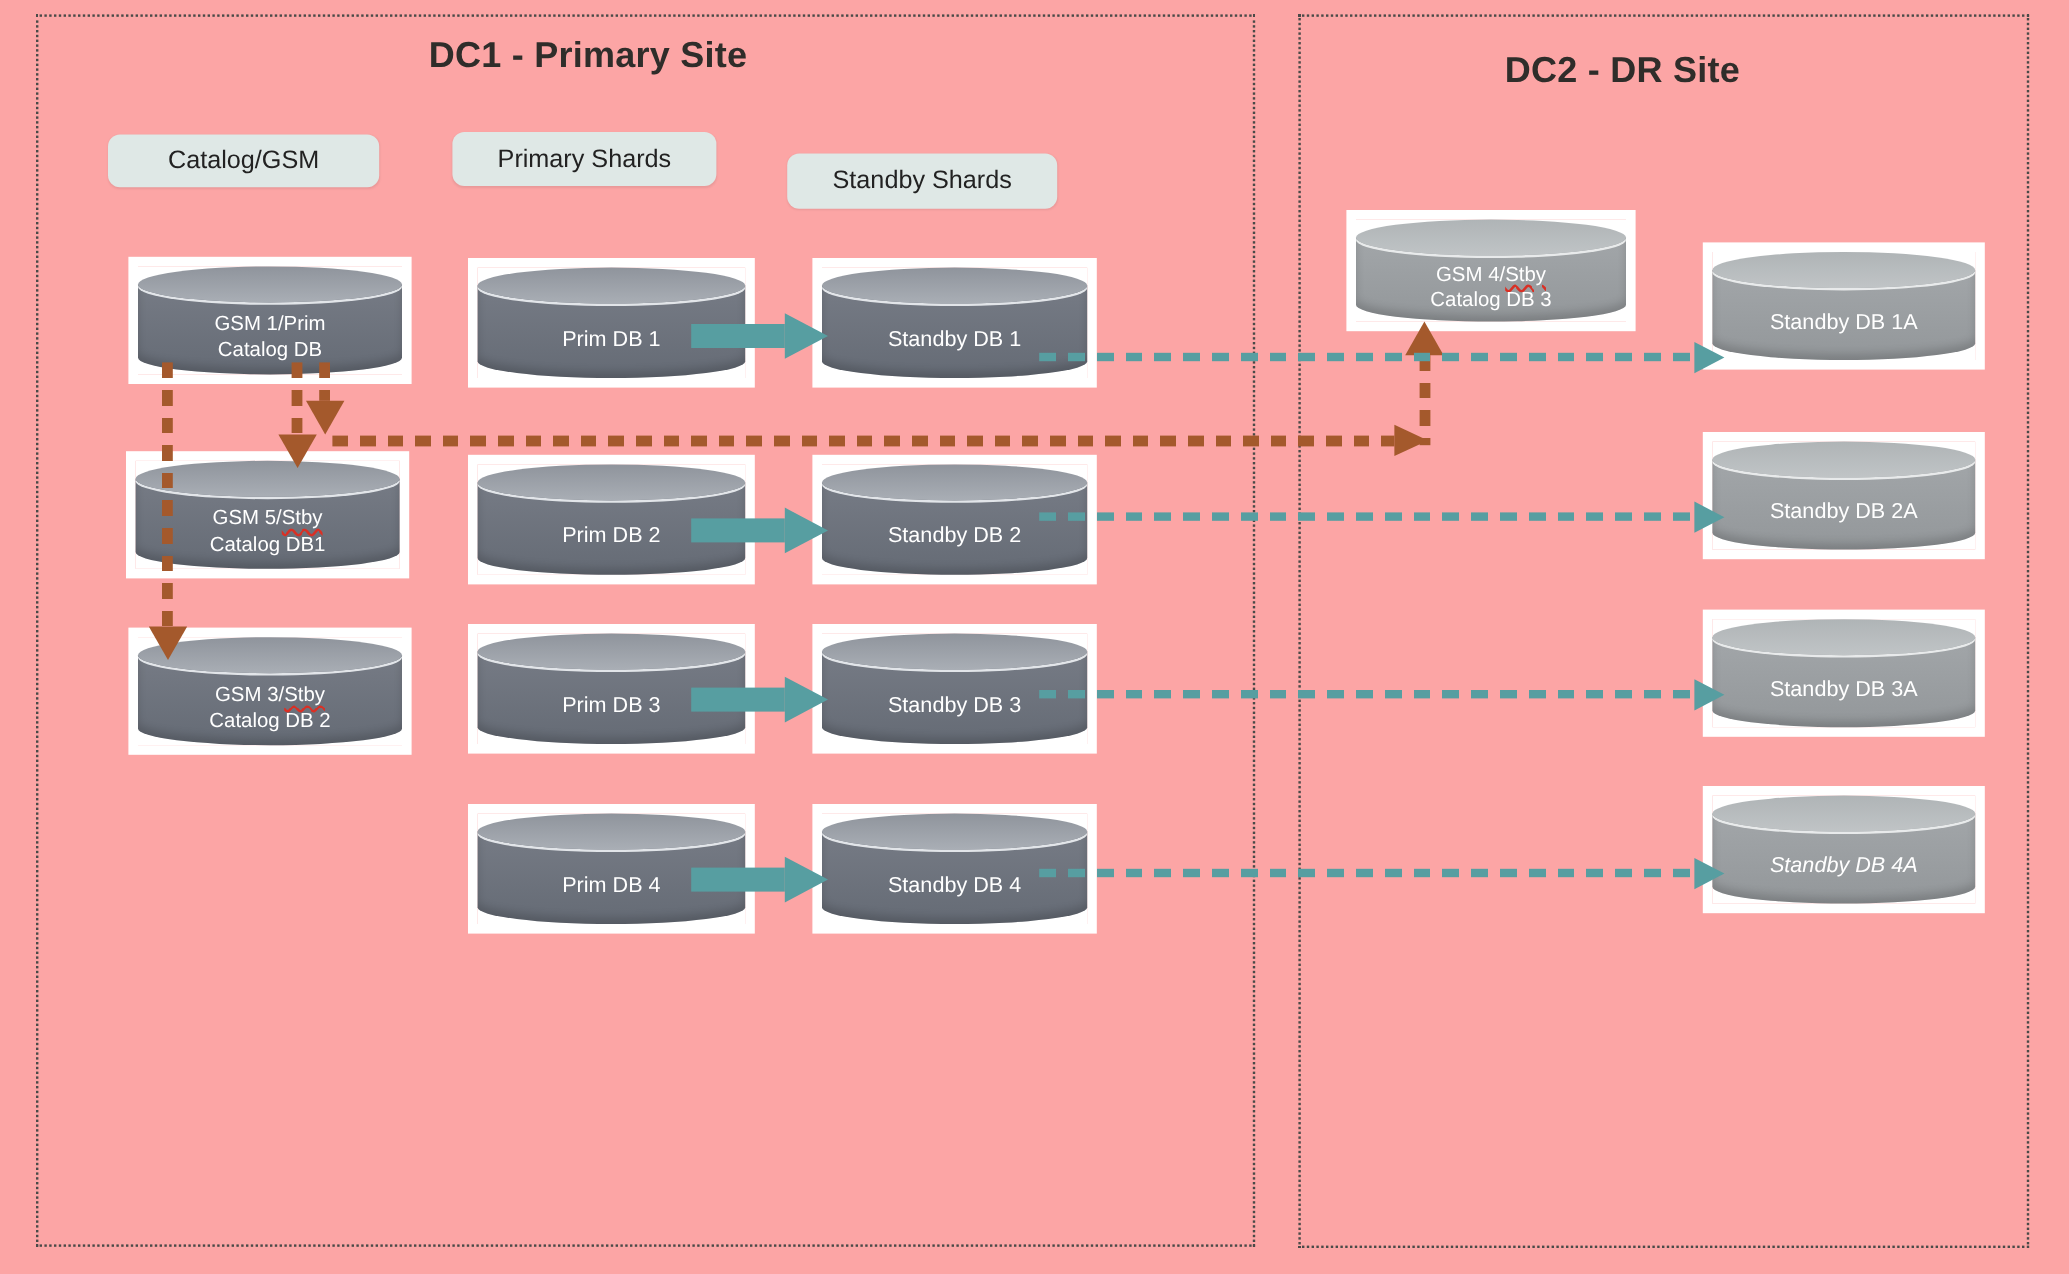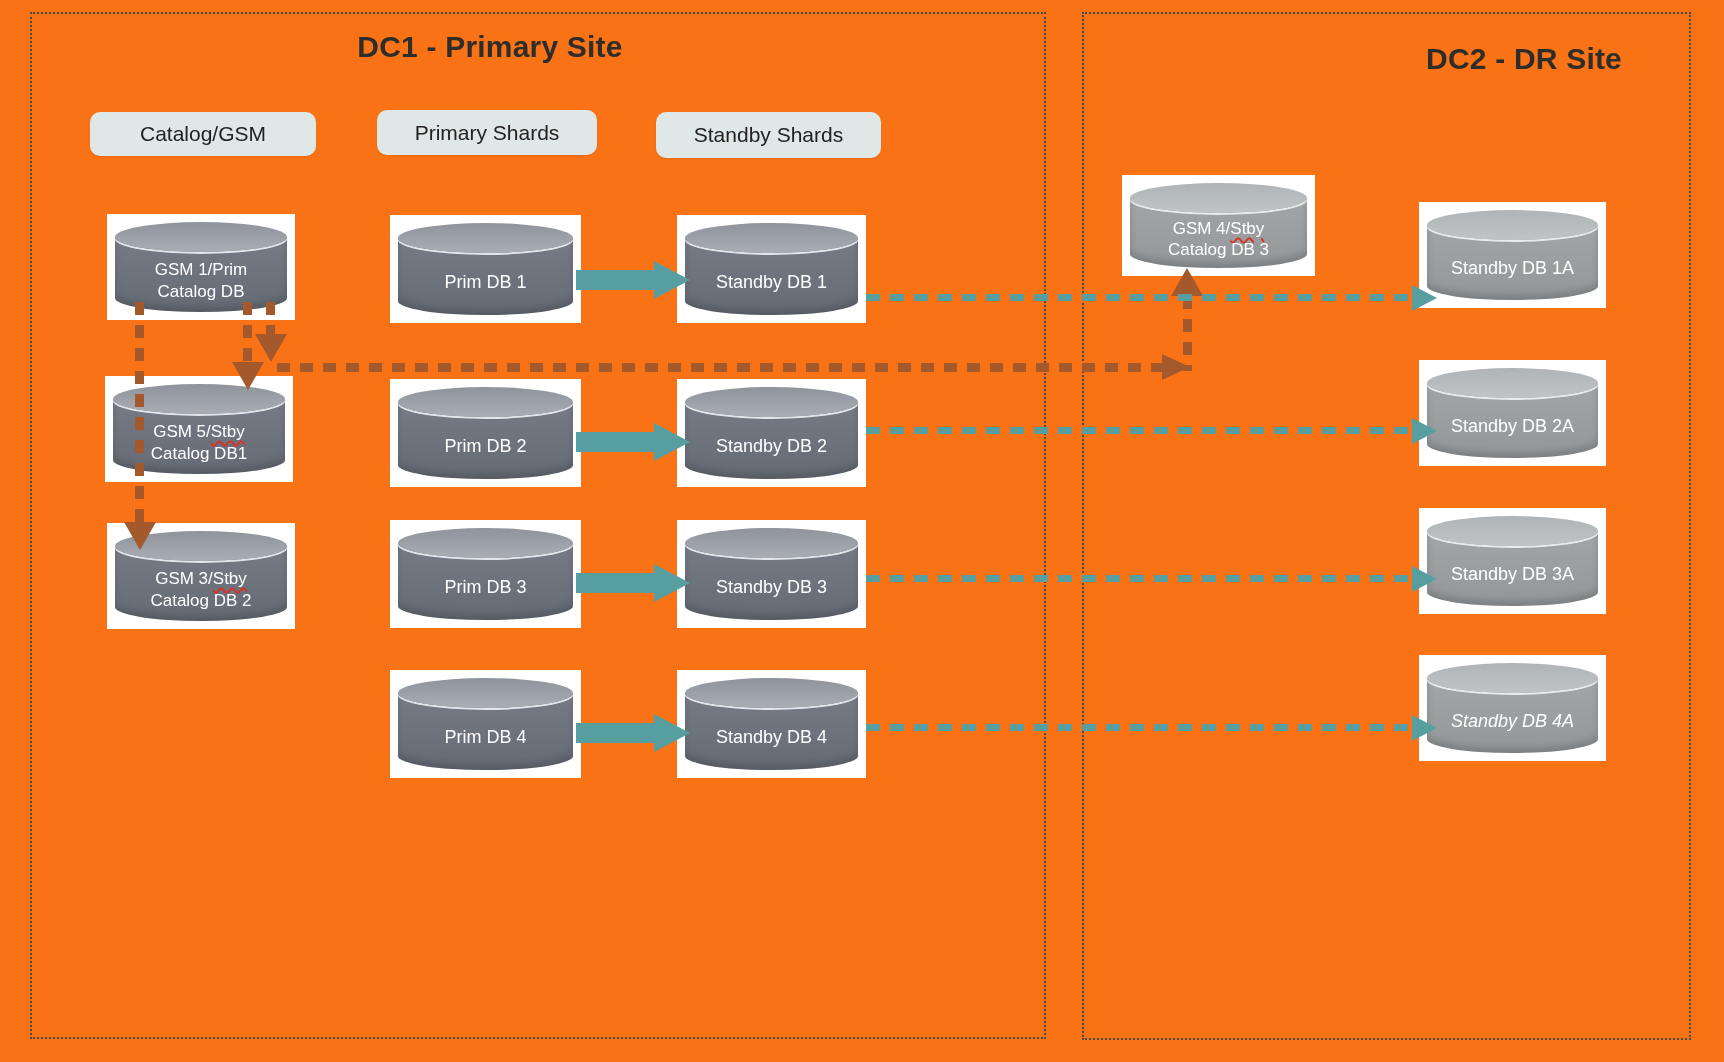--- a/index.html
+++ b/index.html
@@ -1,27 +1,27 @@
 <!DOCTYPE html>
 <html><head>
 <meta charset="utf-8">
 <style>
   html,body{margin:0;padding:0;background:#faf8f5;font-family:"Liberation Sans",sans-serif;}
-  #canvas{position:relative;width:1724px;height:1062px;background:#f97316;overflow:hidden;}
+  #canvas{position:relative;width:1724px;height:1062px;background:#fca5a5;overflow:hidden;}
 
   
   .site-box{position:absolute;border:2px dotted #4a4a48;background:transparent;z-index:1;}
   .site-title{position:absolute;text-align:center;font-weight:bold;font-size:30px;color:#2f2d2a;z-index:2;letter-spacing:.2px;}
 
   
   .pill{position:absolute;background:#dfe8e6;border-radius:10px;display:flex;align-items:center;justify-content:center;
         font-size:21px;color:#222;z-index:2;box-shadow:0 1px 2px rgba(0,0,0,.08);}
 
   
-  .node{position:absolute;z-index:2;background:#fff;outline:8px solid #fff;}
+  .node{position:absolute;z-index:2;background:#fff;outline:8px solid #fff;padding-left:48px;}
   .ctop{position:absolute;left:0;right:0;top:0;height:30px;border-radius:50%;
         background:linear-gradient(#8f949c,#a9aeb5);box-shadow:0 2px 0 rgba(232,235,238,.95);z-index:2;}
   .cbody{position:absolute;left:0;right:0;top:15px;bottom:0;
          background:linear-gradient(#767b85,#656b75);
          border-radius:0 0 50% 50% / 0 0 14px 14px;
          box-shadow:inset 0 -5px 7px rgba(0,0,0,.16);
          display:flex;align-items:center;justify-content:center;text-align:center;z-index:1;}
   .node.d2 .ctop{background:linear-gradient(#afb4b6,#c0c4c6);box-shadow:0 2px 0 rgba(236,238,238,.95);}
   .node.d2 .cbody{background:linear-gradient(#a2a6a9,#93979a);}
   .lbl{color:#fff;font-size:18px;line-height:1.25;padding-top:12px;}
@@ -54,25 +54,25 @@
 </style>
 </head>
 <body>
 
 <div id="canvas">
 
   <div class="site-box" style="left:30px;top:12px;width:1012px;height:1023px;"></div>
   <div class="site-box" style="left:1082px;top:12px;width:605px;height:1024px;"></div>
 
   <div class="site-title" style="left:30px;top:30px;width:920px;">DC1 - Primary Site</div>
-  <div class="site-title" style="left:1082px;top:42px;width:540px;text-align:right;">DC2 - DR Site</div>
+  <div class="site-title" style="left:1082px;top:42px;width:540px;">DC2 - DR Site</div>
 
   <div class="pill" style="left:377px;top:110px;width:220px;height:45px;">Primary Shards</div>
   <div class="pill" style="left:90px;top:112px;width:226px;height:44px;">Catalog/GSM</div>
-  <div class="pill" style="left:656px;top:112px;width:225px;height:46px;">Standby Shards</div>
+  <div class="pill" style="left:656px;top:128px;width:225px;height:46px;">Standby Shards</div>
 
   <div class="node" style="left:115px;top:222px;width:172px;height:90px;">
     <div class="ctop"></div>
     <div class="cbody">
       <span class="lbl two">
         <span class="ln"><span>GSM 1/Prim</span><span class="sq"></span></span>
         <span class="ln">Catalog DB</span>
       </span>
     </div>
   </div>

